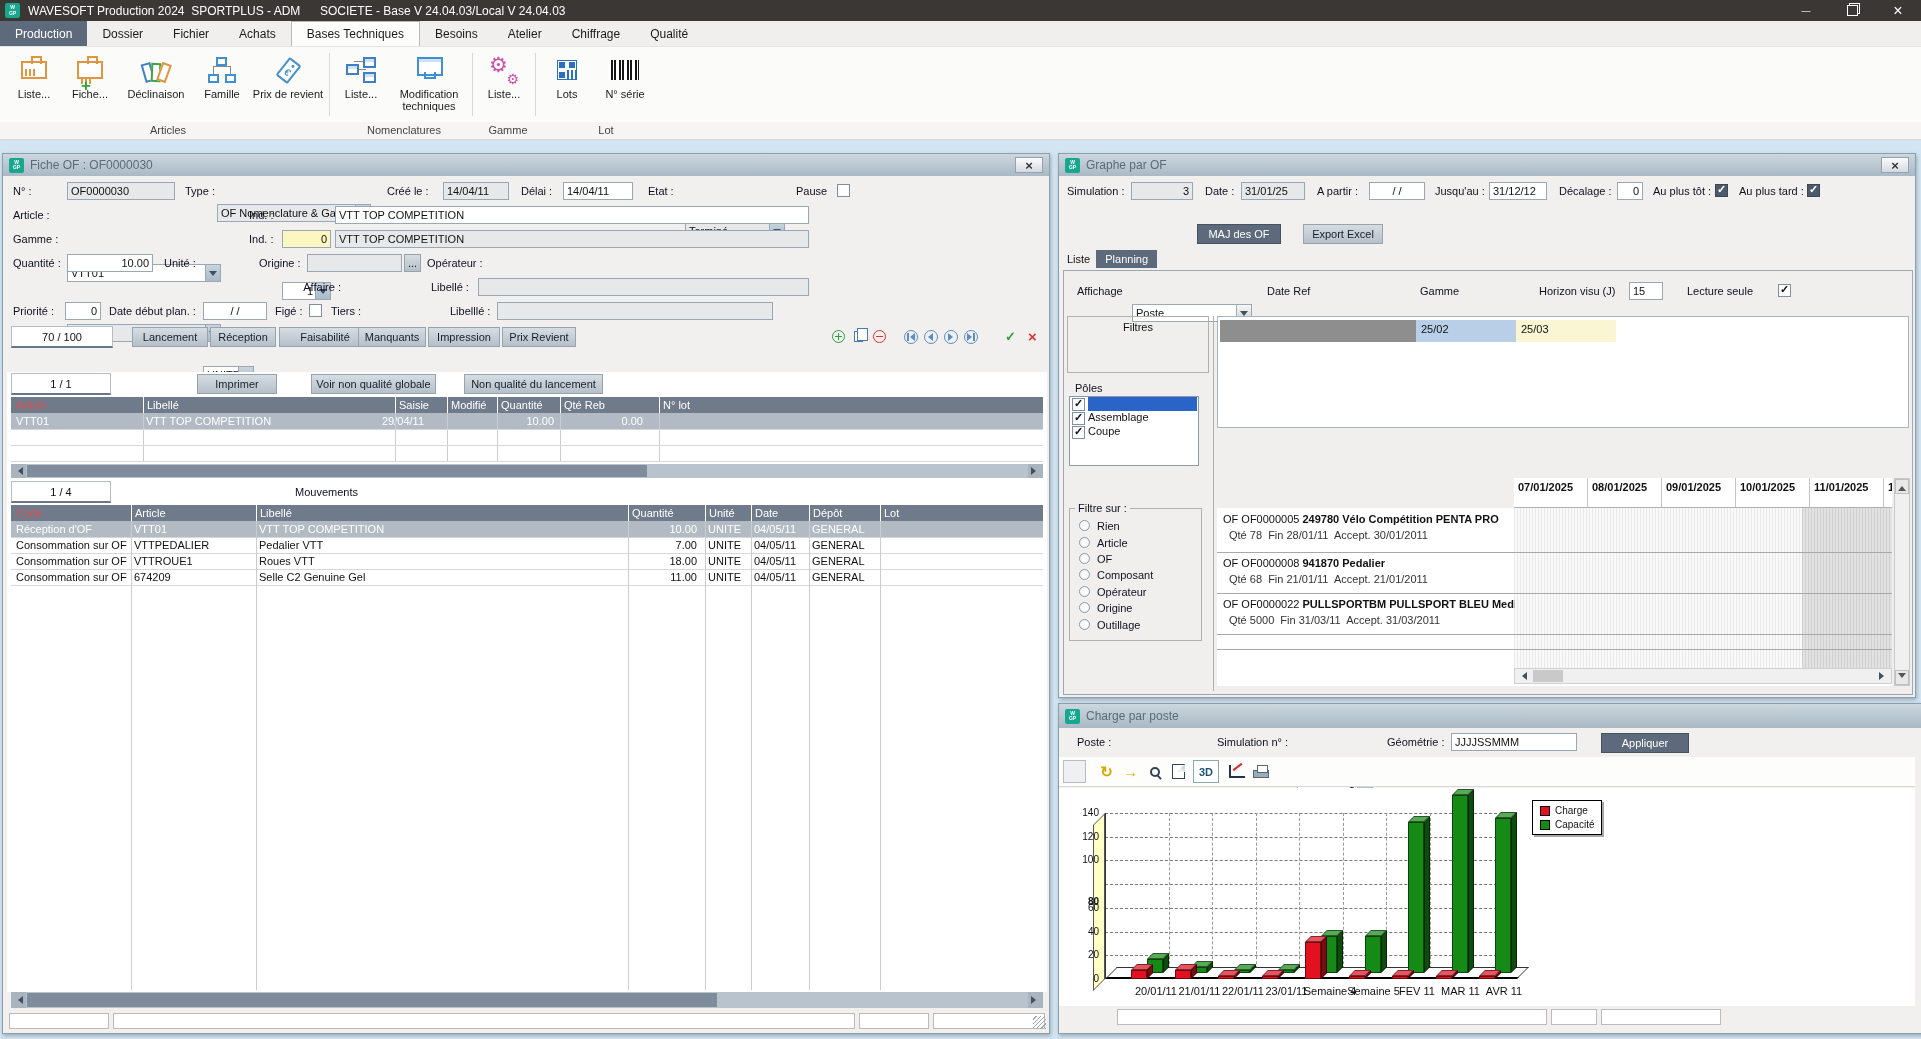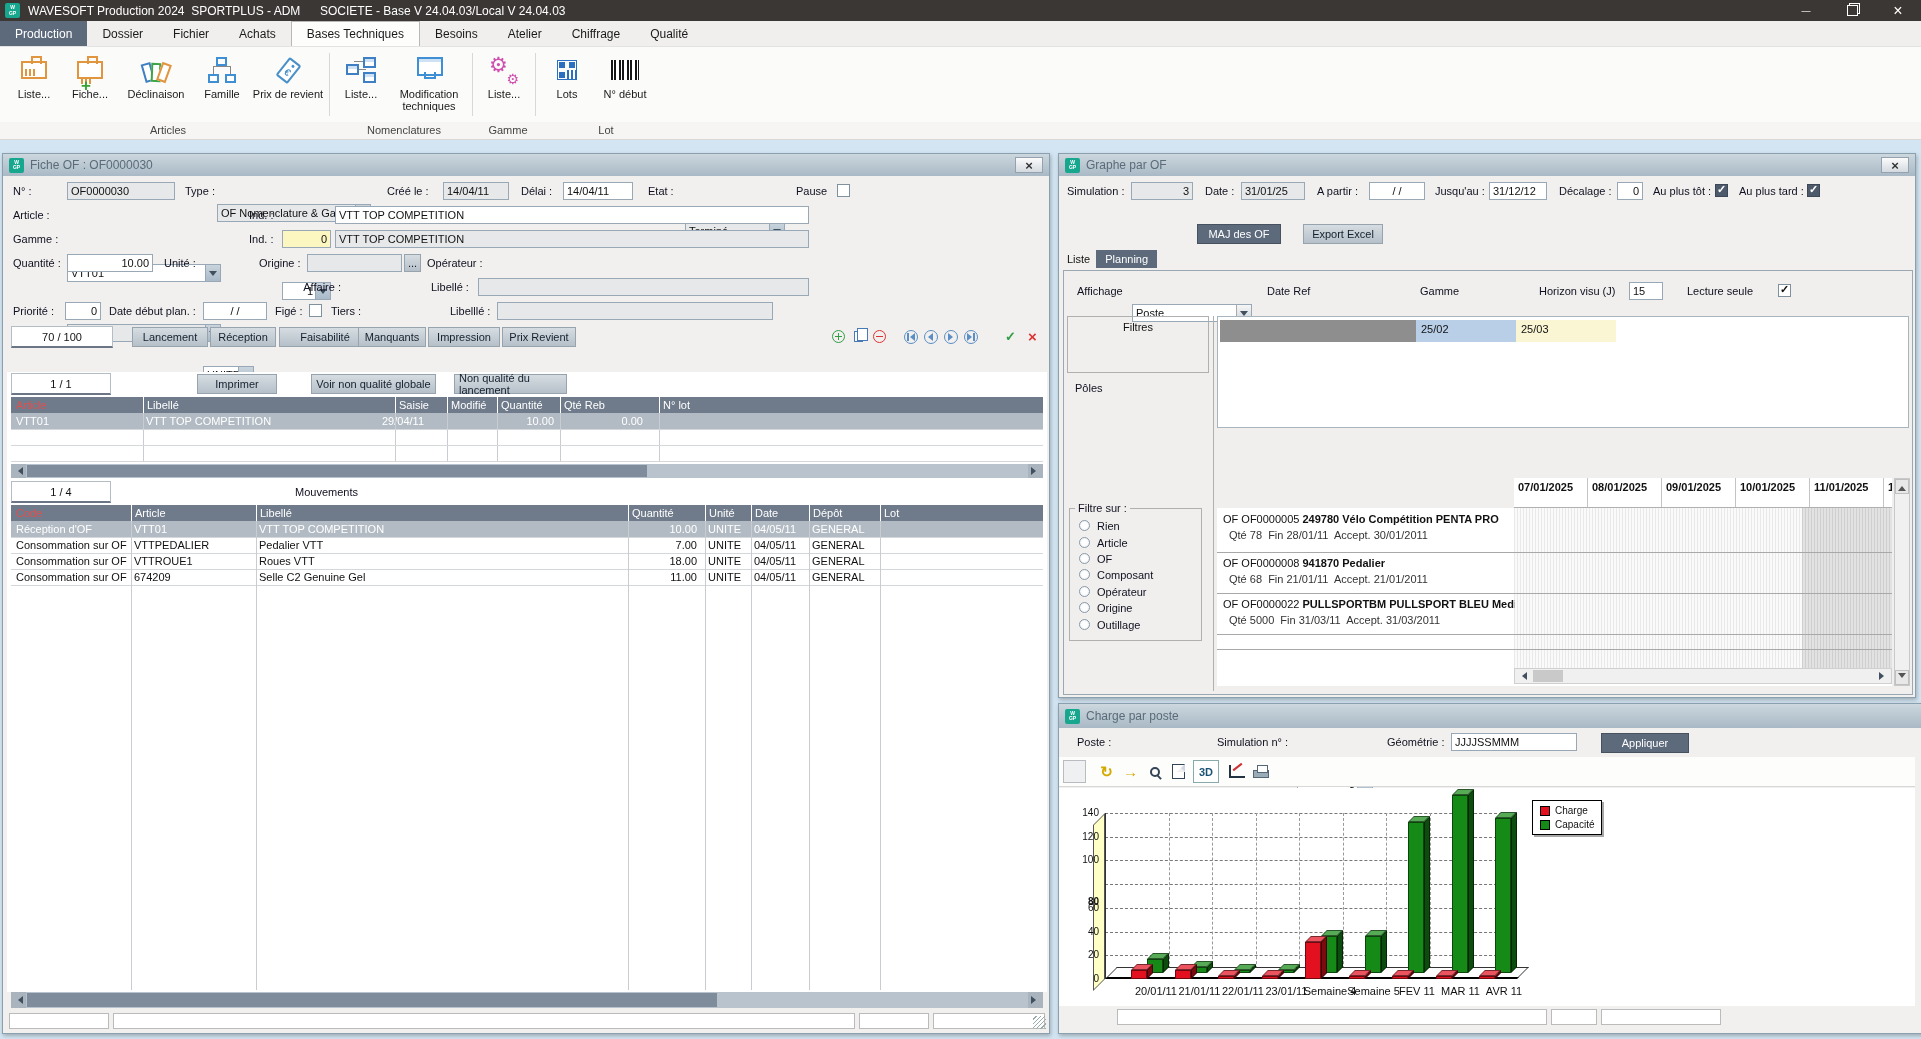--- a/index.html
+++ b/index.html
@@ -272,21 +272,21 @@
     <div class="ritem" style="width:56px">
         <span class="icn">
           <span class="qr"></span>
         </span>
         <span>Lots</span>
       </div>
     <div class="ritem" style="width:60px">
         <span class="icn">
           <span class="barcode"></span>
         </span>
-        <span>N° début</span>
+        <span>N° série</span>
       </div>
   </div>
   <div id="grouplabels">
     <span style="left:168px">Articles</span>
     <span style="left:404px">Nomenclatures</span>
     <span style="left:508px">Gamme</span>
     <span style="left:606px">Lot</span>
   </div>
 
   <div class="win" id="fiche-win" style="left:2px;top:153px;width:1048px;height:881px">
@@ -414,21 +414,21 @@
       </span>
     <span class="mini ic-check" style="left:1000px;top:175px"></span>
     <span class="mini ic-x" style="left:1022px;top:175px"></span>
 
 
     <div style="position:absolute;left:4px;top:218px;width:1040px;height:620px;background:#fff"></div>
 
     <div class="tabwhite" style="left:8px;top:219px;width:100px;height:22px;background:#fff">1 / 1</div>
     <div class="btn" style="left:194px;top:220px;width:80px">Imprimer</div>
     <div class="btn" style="left:308px;top:220px;width:125px">Voir non qualité globale</div>
-    <div class="btn" style="left:451px;top:220px;width:113px">Non qualité du lancement</div>
+    <div class="btn" style="left:461px;top:220px;width:139px">Non qualité du lancement</div>
 
     <div class="thead" style="left:8px;top:243px;width:1032px;height:16px">
       <span class="thc red" style="left:2px;width:128px">Article</span>
       <span class="thc sep" style="left:132px;width:246px">Libellé</span>
       <span class="thc sep" style="left:384px;width:50px">Saisie</span>
       <span class="thc sep" style="left:436px;width:48px">Modifié</span>
       <span class="thc sep" style="left:486px;width:60px">Quantité</span>
       <span class="thc sep" style="left:549px;width:86px">Qté Reb</span>
       <span class="thc sep" style="left:648px;width:120px">N° lot</span>
     </div>
@@ -579,20 +579,34 @@
         <span>x 1</span>
         <span class="arr"></span>
       </div>
     <span class="lbl" style="left:480px;top:127px">Horizon visu (J)</span>
     <div class="field" style="left:570px;top:128px;width:34px">15</div>
     <span class="lbl" style="left:628px;top:127px">Lecture seule</span>
     <span class="cb checked" style="left:719px;top:130px"></span>
 
     <div style="position:absolute;left:8px;top:162px;width:142px;height:57px;border:1px solid #b0b0b0;text-align:center;padding-top:4px"><span>Filtres</span></div>
     <span class="lbl" style="left:16px;top:224px">Pôles</span>
+    <div style="position:absolute;left:10px;top:242px;width:130px;height:70px;background:#fff;border:1px solid #8a9aa8">
+      <div style="position:relative;height:14px">
+        <span class="cb checked" style="left:2px;top:1px"></span>
+        <span style="position:absolute;left:18px;right:1px;top:0;bottom:0;background:#2a64c8;color:#fff"></span>
+      </div>
+      <div style="position:relative;height:14px">
+        <span class="cb checked" style="left:2px;top:1px"></span>
+        <span style="position:absolute;left:18px">Assemblage</span>
+      </div>
+      <div style="position:relative;height:14px">
+        <span class="cb checked" style="left:2px;top:1px"></span>
+        <span style="position:absolute;left:18px">Coupe</span>
+      </div>
+    </div>
     <div style="position:absolute;left:10px;top:354px;width:133px;height:133px;border:1px solid #b0b0b0"></div>
     <span class="lbl" style="left:16px;top:344px;background:#f0efed;padding:0 3px">Filtre sur :</span>
     <span class="radio" style="left:20px;top:366px"></span>
       <span class="lbl" style="left:38px;top:362px">Rien</span>
     <span class="radio" style="left:20px;top:383px"></span>
       <span class="lbl" style="left:38px;top:379px">Article</span>
     <span class="radio" style="left:20px;top:399px"></span>
       <span class="lbl" style="left:38px;top:395px">OF</span>
     <span class="radio" style="left:20px;top:415px"></span>
       <span class="lbl" style="left:38px;top:411px">Composant</span>

